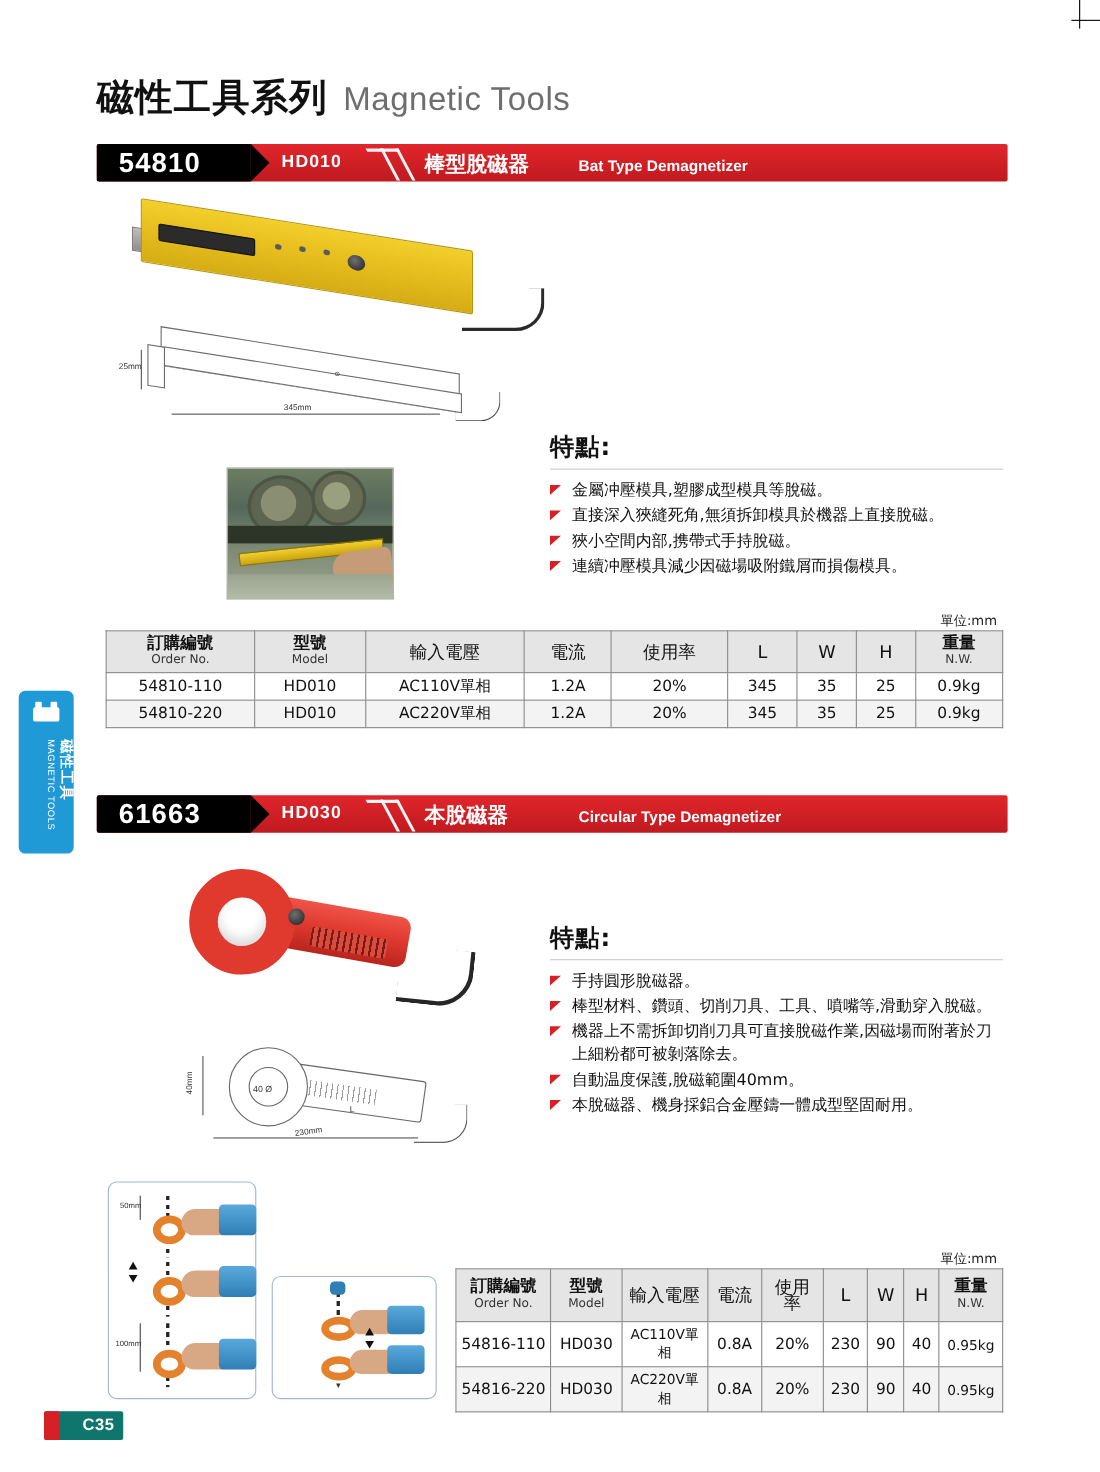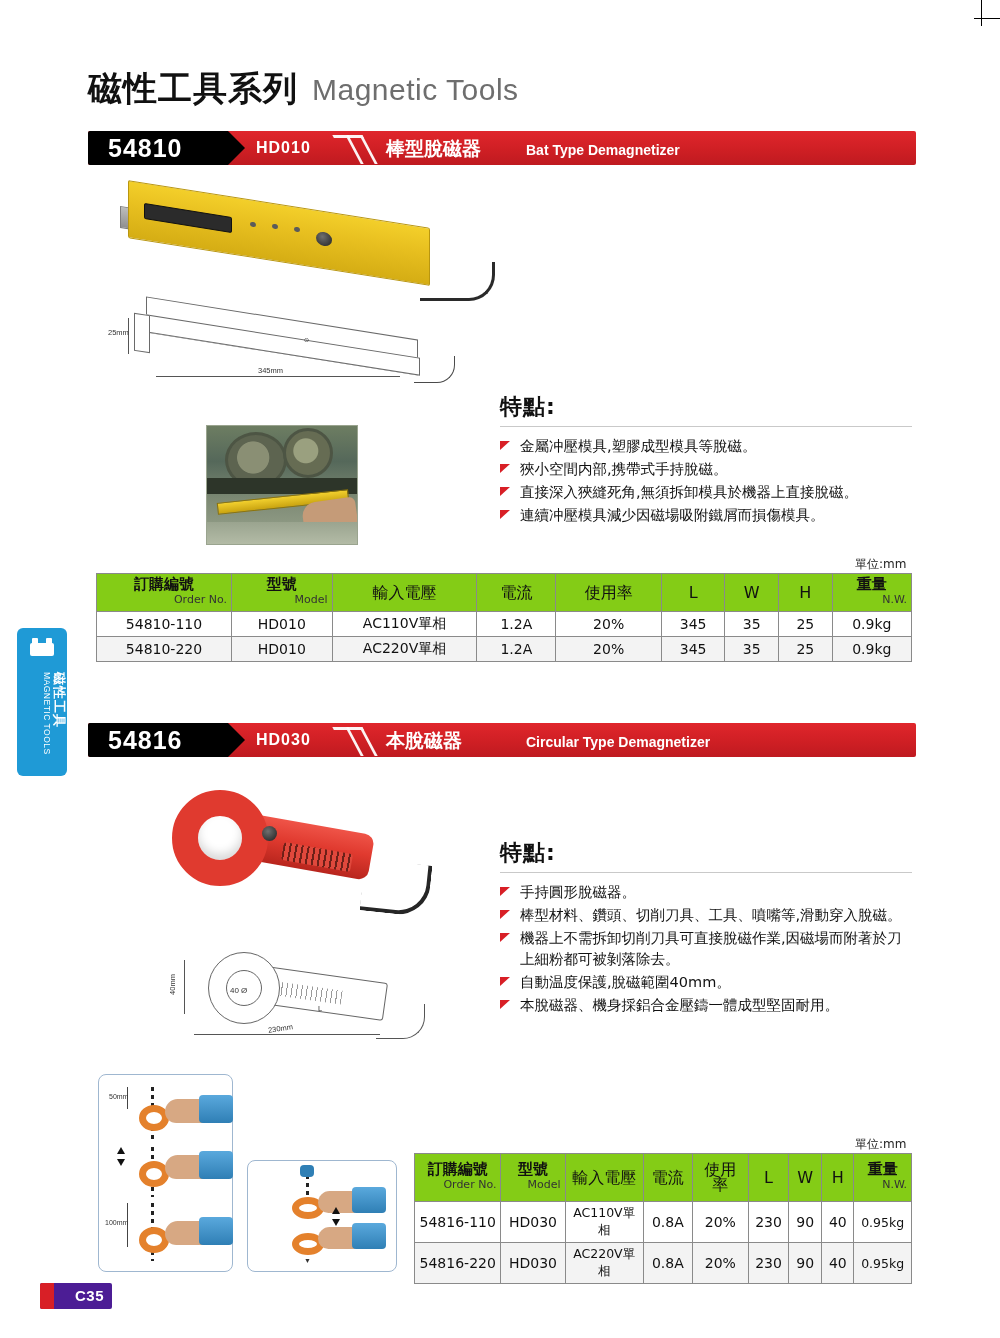--- a/index.html
+++ b/index.html
@@ -165,35 +165,34 @@
     border-collapse: collapse;
     font-family: "DejaVu Sans", sans-serif;
     background: #fff;
   }
   table.spec th, table.spec td {
     border: 1px solid #8a8a8a;
     text-align: center;
     color: #111;
   }
   table.spec thead th {
-    background: #84cc16;
+    background: #e5e5e5;
     padding: 3px 4px 4px 4px;
     line-height: 15px;
   }
   table.spec thead th .zh {
     display: block;
     font-size: 15px;
     font-weight: bold;
   }
   table.spec thead th .en {
     display: block;
     font-size: 11px;
     font-weight: normal;
     color: #333;
-    text-align: right;
   }
   table.spec thead th .dim {
     display: block;
     font-size: 16px;
     font-weight: normal;
     padding: 5px 0;
   }
   table.spec tbody td {
     font-size: 14px;
     padding: 3px 4px;
@@ -264,21 +263,21 @@
     line-height: 11px;
   }
 
   
   .page-num {
     position: absolute;
     left: 40px;
     top: 1283px;
     width: 72px;
     height: 26px;
-    background: #4c1d95;
+    background: #0f766e;
     border-radius: 2px;
   }
   .page-num span {
     position: absolute;
     right: 8px;
     top: 4px;
     color: #fff;
     font-size: 15px;
     font-weight: bold;
     letter-spacing: 0.5px;
@@ -623,22 +622,22 @@
   <div class="ap-dark"></div>
   <div class="ap-tool"></div>
   <div class="ap-hand"></div>
   <div class="ap-base"></div>
 </div>
 
 <div class="features" style="left:500px; top:392px; width:412px;">
   <div class="feat-title">特點:</div>
   <div class="feat-rule"></div>
   <div class="feat-item"><span class="bullet"></span><span>金屬冲壓模具,塑膠成型模具等脫磁。</span></div>
+  <div class="feat-item"><span class="bullet"></span><span>直接深入狹縫死角,無須拆卸模具於機器上直接脫磁。</span></div>
   <div class="feat-item"><span class="bullet"></span><span>狹小空間内部,携帶式手持脫磁。</span></div>
-  <div class="feat-item"><span class="bullet"></span><span>直接深入狹縫死角,無須拆卸模具於機器上直接脫磁。</span></div>
   <div class="feat-item"><span class="bullet"></span><span>連續冲壓模具減少因磁場吸附鐵屑而損傷模具。</span></div>
 </div>
 
 <div class="unit-label" style="left:855px; top:556px;">單位:mm</div>
 
 <table class="spec" style="left:96px; top:573px; width:816px;">
   <thead>
     <tr>
       <th style="width:130px;">
         <span class="zh">訂購編號</span>
@@ -693,21 +692,21 @@
       <td>345</td>
       <td>35</td>
       <td>25</td>
       <td>0.9kg</td>
     </tr>
   </tbody>
 </table>
 
 <div class="banner" style="top:723px;">
   <div class="blk"></div>
-  <div class="code">54816</div>
+  <div class="code">61663</div>
   <div class="model">HD030</div>
   <div class="sep"></div>
   <div class="sep sep2"></div>
   <div class="name-zh">本脫磁器</div>
   <div class="name-en" style="left:438px;">Circular Type Demagnetizer</div>
 </div>
 
 <div class="fig circ-photo">
   <div class="cp-handle"></div>
   <div class="cp-vent"></div>

